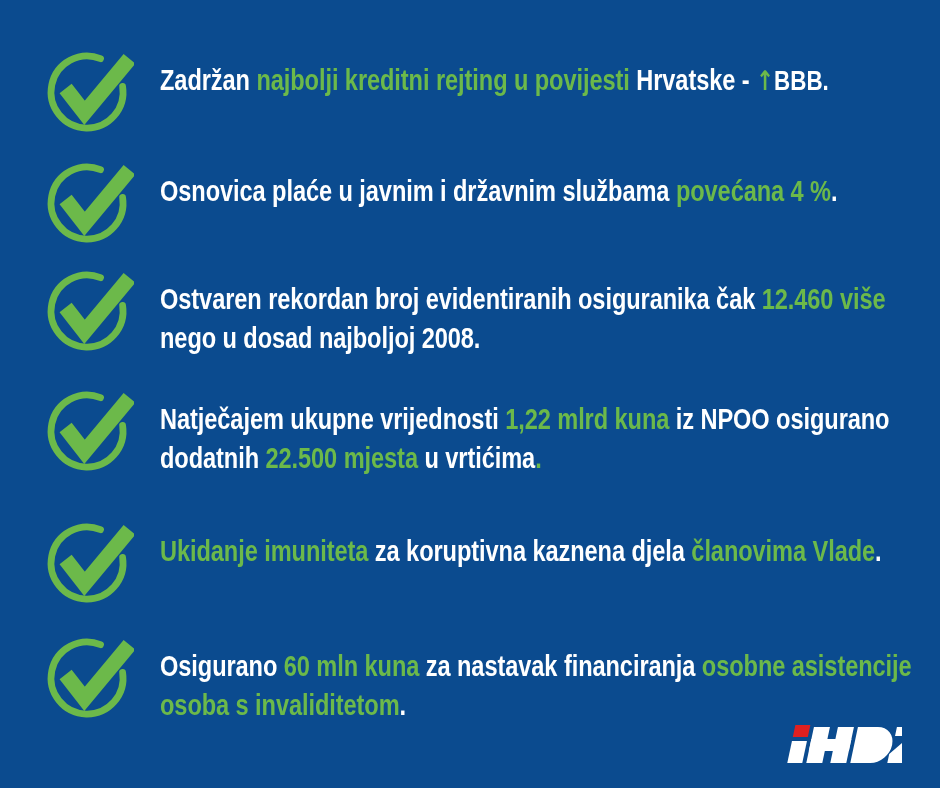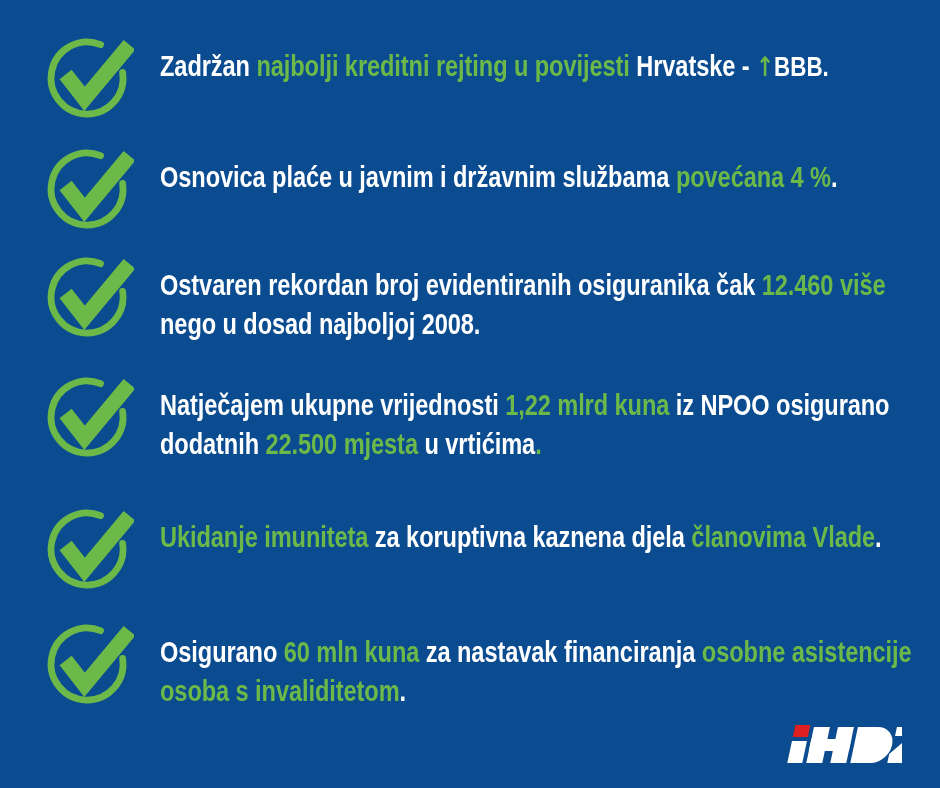--- a/index.html
+++ b/index.html
@@ -15,20 +15,21 @@
     font-family: "Liberation Sans", sans-serif;
     position: relative;
   }
 
   #poster {
     position: absolute;
     inset: 0;
     background: #0b4b8f;
     display: flex;
     flex-direction: column;
+    margin-top: 14px;
   }
 
   .list {
     position: absolute;
     left: 0;
     top: 0;
     width: 940px;
   }
 
   .row {

